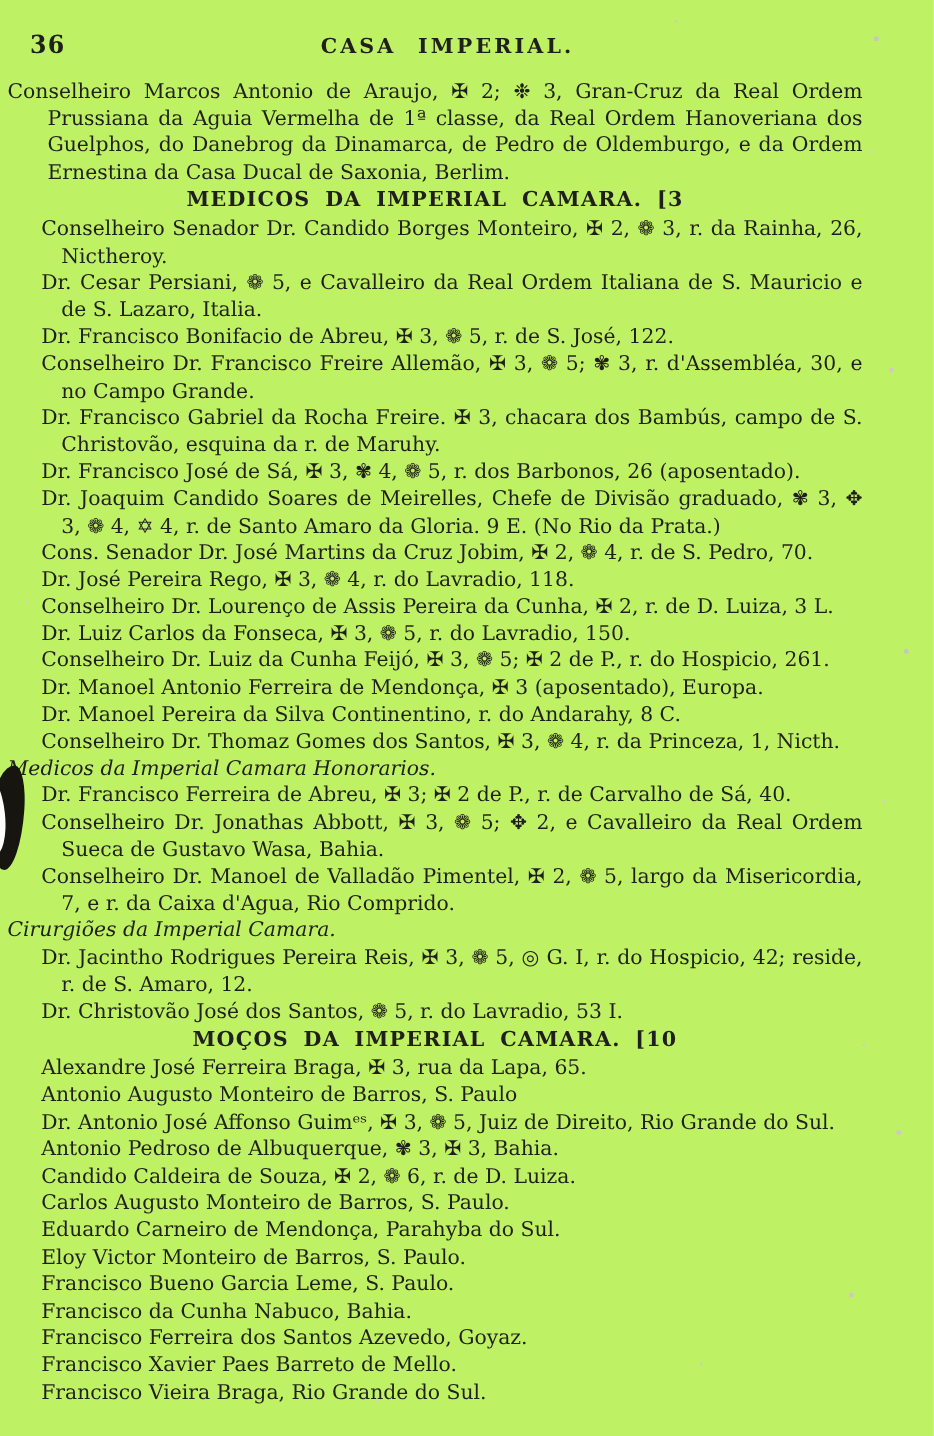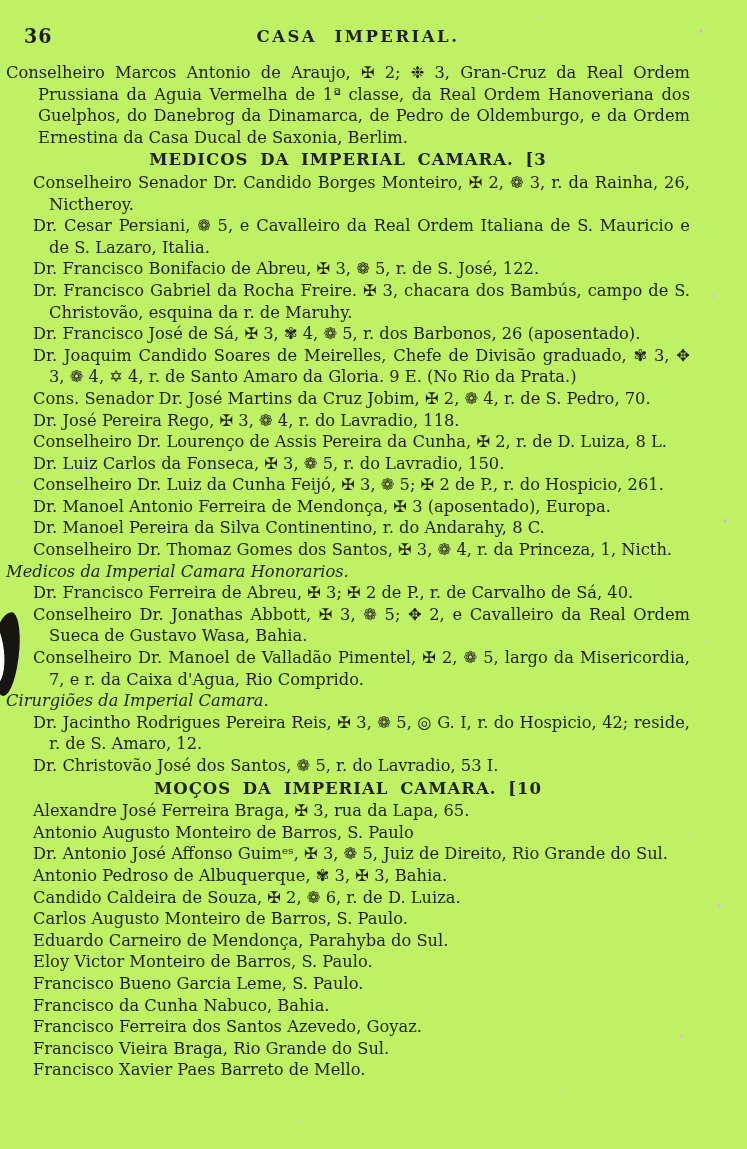--- a/index.html
+++ b/index.html
@@ -74,26 +74,27 @@
 
   <div class="running-title">CASA IMPERIAL.</div>
 
   <div class="content">
     <p class="intro-paragraph">Conselheiro Marcos Antonio de Araujo, ✠ 2; ❉ 3, Gran-Cruz da Real Ordem Prussiana da Aguia Vermelha de 1ª classe, da Real Ordem Hanoveriana dos Guelphos, do Danebrog da Dinamarca, de Pedro de Oldemburgo, e da Ordem Ernestina da Casa Ducal de Saxonia, Berlim.</p>
     <div id="blocks-container">
         <div class="block-heading">MEDICOS DA IMPERIAL CAMARA. [3</div>
         <div class="block-entry">Conselheiro Senador Dr. Candido Borges Monteiro, ✠ 2, ❁ 3, r. da Rainha, 26, Nictheroy.</div>
         <div class="block-entry">Dr. Cesar Persiani, ❁ 5, e Cavalleiro da Real Ordem Italiana de S. Mauricio e de S. Lazaro, Italia.</div>
         <div class="block-entry">Dr. Francisco Bonifacio de Abreu, ✠ 3, ❁ 5, r. de S. José, 122.</div>
+        <div class="block-entry">Conselheiro Dr. Francisco Freire Allemão, ✠ 3, ❁ 5; ✾ 3, r. d'Assembléa, 30, e no Campo Grande.</div>
         <div class="block-entry">Dr. Francisco Gabriel da Rocha Freire. ✠ 3, chacara dos Bambús, campo de S. Christovão, esquina da r. de Maruhy.</div>
         <div class="block-entry">Dr. Francisco José de Sá, ✠ 3, ✾ 4, ❁ 5, r. dos Barbonos, 26 (aposentado).</div>
         <div class="block-entry">Dr. Joaquim Candido Soares de Meirelles, Chefe de Divisão graduado, ✾ 3, ✥ 3, ❁ 4, ✡ 4, r. de Santo Amaro da Gloria. 9 E. (No Rio da Prata.)</div>
         <div class="block-entry">Cons. Senador Dr. José Martins da Cruz Jobim, ✠ 2, ❁ 4, r. de S. Pedro, 70.</div>
         <div class="block-entry">Dr. José Pereira Rego, ✠ 3, ❁ 4, r. do Lavradio, 118.</div>
-        <div class="block-entry">Conselheiro Dr. Lourenço de Assis Pereira da Cunha, ✠ 2, r. de D. Luiza, 8 L.</div>
+        <div class="block-entry">Conselheiro Dr. Lourenço de Assis Pereira da Cunha, ✠ 2, r. de D. Luiza, 3 L.</div>
         <div class="block-entry">Dr. Luiz Carlos da Fonseca, ✠ 3, ❁ 5, r. do Lavradio, 150.</div>
         <div class="block-entry">Conselheiro Dr. Luiz da Cunha Feijó, ✠ 3, ❁ 5; ✠ 2 de P., r. do Hospicio, 261.</div>
         <div class="block-entry">Dr. Manoel Antonio Ferreira de Mendonça, ✠ 3 (aposentado), Europa.</div>
         <div class="block-entry">Dr. Manoel Pereira da Silva Continentino, r. do Andarahy, 8 C.</div>
         <div class="block-entry">Conselheiro Dr. Thomaz Gomes dos Santos, ✠ 3, ❁ 4, r. da Princeza, 1, Nicth.</div>
         <div class="block-subheading">Medicos da Imperial Camara Honorarios.</div>
         <div class="block-entry">Dr. Francisco Ferreira de Abreu, ✠ 3; ✠ 2 de P., r. de Carvalho de Sá, 40.</div>
         <div class="block-entry">Conselheiro Dr. Jonathas Abbott, ✠ 3, ❁ 5; ✥ 2, e Cavalleiro da Real Ordem Sueca de Gustavo Wasa, Bahia.</div>
         <div class="block-entry">Conselheiro Dr. Manoel de Valladão Pimentel, ✠ 2, ❁ 5, largo da Misericordia, 7, e r. da Caixa d'Agua, Rio Comprido.</div>
         <div class="block-subheading">Cirurgiões da Imperial Camara.</div>
@@ -104,22 +105,22 @@
         <div class="block-entry">Antonio Augusto Monteiro de Barros, S. Paulo</div>
         <div class="block-entry">Dr. Antonio José Affonso Guimᵉˢ, ✠ 3, ❁ 5, Juiz de Direito, Rio Grande do Sul.</div>
         <div class="block-entry">Antonio Pedroso de Albuquerque, ✾ 3, ✠ 3, Bahia.</div>
         <div class="block-entry">Candido Caldeira de Souza, ✠ 2, ❁ 6, r. de D. Luiza.</div>
         <div class="block-entry">Carlos Augusto Monteiro de Barros, S. Paulo.</div>
         <div class="block-entry">Eduardo Carneiro de Mendonça, Parahyba do Sul.</div>
         <div class="block-entry">Eloy Victor Monteiro de Barros, S. Paulo.</div>
         <div class="block-entry">Francisco Bueno Garcia Leme, S. Paulo.</div>
         <div class="block-entry">Francisco da Cunha Nabuco, Bahia.</div>
         <div class="block-entry">Francisco Ferreira dos Santos Azevedo, Goyaz.</div>
+        <div class="block-entry">Francisco Xavier Paes Barreto de Mello.</div>
         <div class="block-entry">Francisco Vieira Braga, Rio Grande do Sul.</div>
-        <div class="block-entry">Francisco Xavier Paes Barreto de Mello.</div>
       </div>
   </div>
 
   <div class="ink-blot">
     <div class="blob"></div>
     <div class="cut"></div>
 
   </div>
 
 </div>

